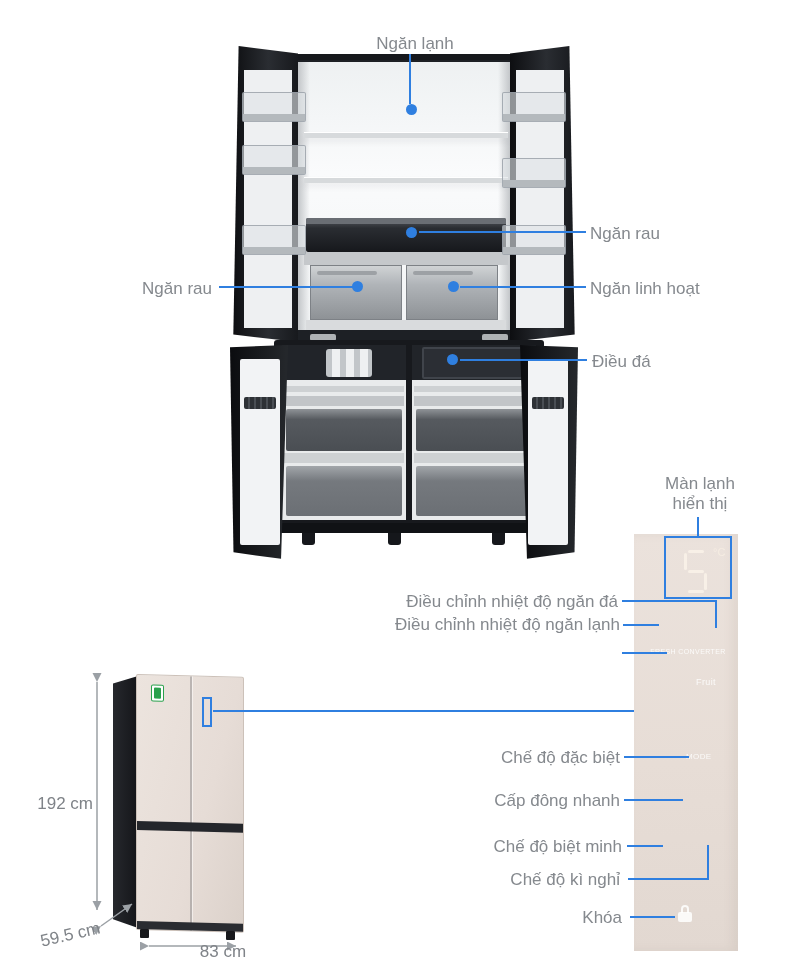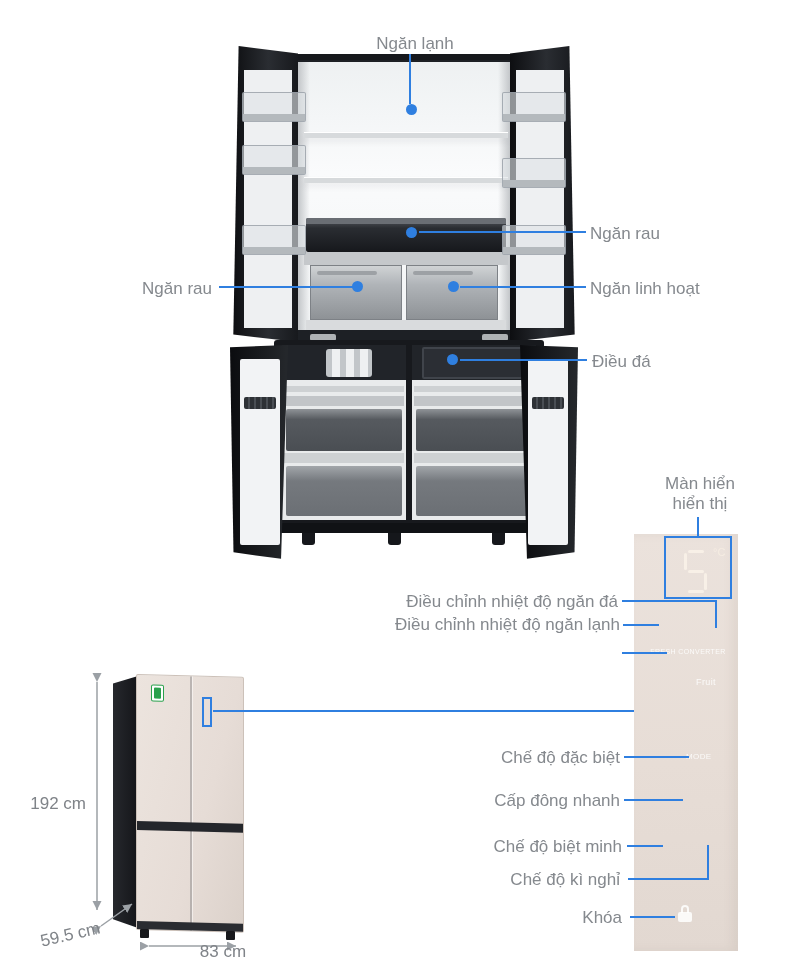--- a/index.html
+++ b/index.html
@@ -192,21 +192,21 @@
   <div class="cl" style="left:460px;top:286px;width:126px;height:2px;"></div>
   <div class="dot" style="left:448px;top:281px;"></div>
 
   <div class="lbl" style="left:592px;top:352px;">Điều đá</div>
   <div class="cl" style="left:460px;top:359px;width:127px;height:2px;"></div>
   <div class="dot" style="left:447px;top:354px;"></div>
 
   <div class="panel"></div>
 
   <div class="lbl ctr" style="left:648px;top:474px;width:104px;">
-    <span style="display:block;">Màn hiển</span>
+    <span style="display:block;">Màn lạnh</span>
     <span style="display:block;">hiển thị</span>
   </div>
   <div class="cl" style="left:697px;top:517px;width:2px;height:19px;"></div>
 
   <div class="disp">
     <span class="seg" style="left:22px;top:12px;width:16px;height:3px;"></span>
     <span class="seg" style="left:18px;top:15px;width:3px;height:17px;"></span>
     <span class="seg" style="left:22px;top:32px;width:16px;height:3px;"></span>
     <span class="seg" style="left:38px;top:35px;width:3px;height:17px;"></span>
     <span class="seg" style="left:22px;top:52px;width:16px;height:3px;"></span>
@@ -264,17 +264,17 @@
     <defs>
       <marker id="ah" markerWidth="8" markerHeight="8" refX="6" refY="3" orient="auto">
         <path d="M0,0 L6,3 L0,6 Z" fill="#9ba0a5"></path>
       </marker>
     </defs>
     <line x1="77" y1="22" x2="77" y2="250" stroke="#9ba0a5" stroke-width="1.5" marker-start="url(#ah)" marker-end="url(#ah)"></line>
     <line x1="81" y1="266" x2="112" y2="244" stroke="#9ba0a5" stroke-width="1.5" marker-start="url(#ah)" marker-end="url(#ah)"></line>
     <line x1="129" y1="286" x2="216" y2="286" stroke="#9ba0a5" stroke-width="1.5" marker-start="url(#ah)" marker-end="url(#ah)"></line>
   </svg>
 
-  <div class="dim" style="left:20px;top:794px;width:66px;text-align:right;">192 cm</div>
+  <div class="dim" style="left:27px;top:794px;width:66px;text-align:right;">192 cm</div>
   <div class="dim" style="left:40px;top:923px;width:78px;transform:rotate(-13deg);">59.5 cm</div>
   <div class="dim" style="left:183px;top:942px;width:80px;text-align:center;">83 cm</div>
 
 </div>
 
 </body></html>

